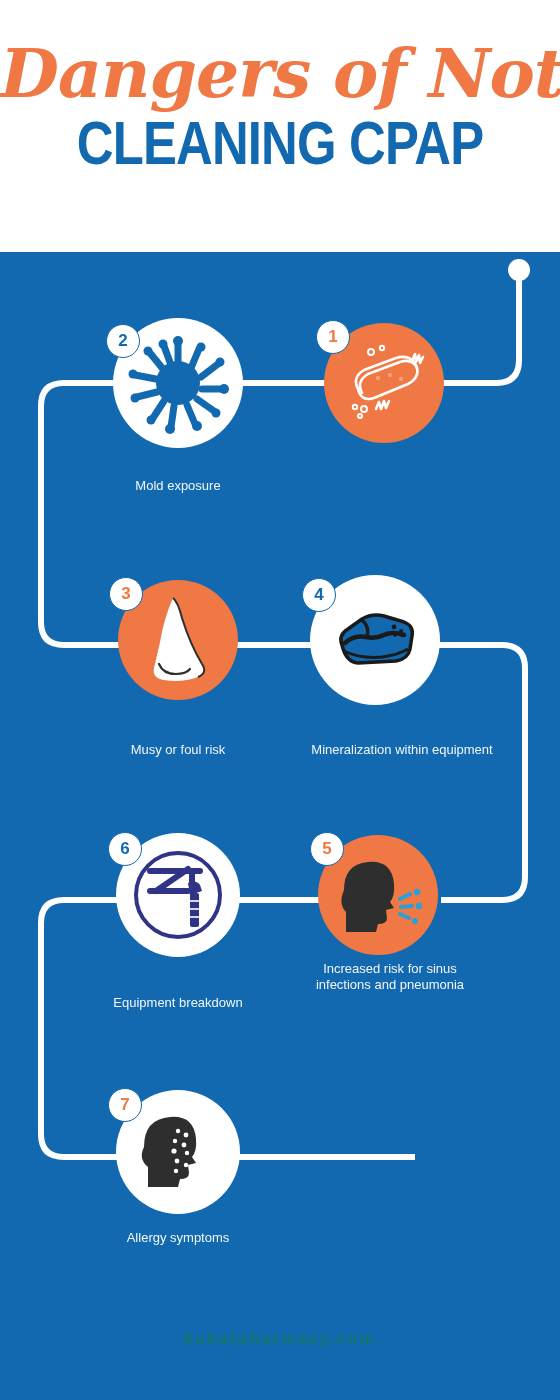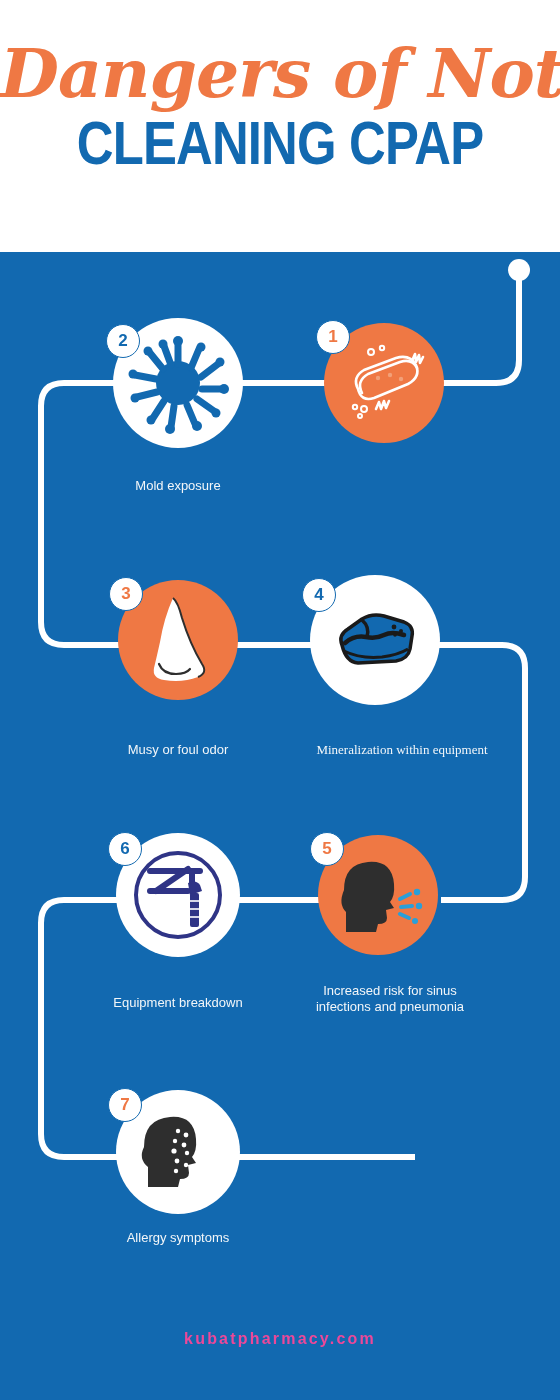--- a/index.html
+++ b/index.html
@@ -128,21 +128,21 @@
   }
 
   
   #footer {
     position: absolute;
     left: 0; top: 1330px;
     width: 560px;
     text-align: center;
   }
   #footer-text {
-    color: #ec4899;
+    color: #0f766e;
     font-family: "Liberation Sans Narrow", "Liberation Sans", sans-serif;
     font-weight: bold;
     font-size: 16px;
     letter-spacing: 2.2px;
   }
 </style>
 </head>
 <body>
 
 <div id="page">
@@ -263,41 +263,41 @@
             <path d="M43,6 Q34,26 30,50 Q26,68 24,76 Q22,86 34,88 Q52,91 68,85 Q78,81 72,72 Q60,52 52,26 Q48,10 43,6 Z" fill="#ffffff"></path>
             <path d="M43,6 Q48,10 52,26 Q60,52 72,72 Q78,81 68,85" fill="none" stroke="#2e2e2e" stroke-width="2"></path>
             <path d="M29,72 Q33,82 46,82 Q56,82 60,77" fill="none" stroke="#2e2e2e" stroke-width="2.2" stroke-linecap="round"></path>
           </svg>
         </div>
       </div>
       <div class="badge orange" style="left:-9px; top:-3px;">
         <span>3</span>
       </div>
     </div>
-    <div class="nodelabel" style="left:88px; top:469px; width:180px;">Musy or foul odor</div>
+    <div class="nodelabel" style="left:88px; top:469px; width:180px;">Musy or foul risk</div>
 
     <div class="node" style="left:310px; top:323px; width:130px; height:130px;">
       <div class="disc white" style="left:0; top:0; width:130px; height:130px;">
         <div class="icon-wrap">
           <svg width="86" height="70" viewBox="0 0 86 70">
             <path d="M10,40 Q6,30 16,24 L30,14 Q40,8 52,11 L72,17 Q82,21 80,31 L78,44 Q76,54 64,56 L26,58 Q14,57 10,40 Z" fill="#1269b0" stroke="#1a1a1a" stroke-width="3.5" stroke-linejoin="round"></path>
             <path d="M13,38 Q22,30 34,32 Q44,34 52,30 Q60,26 72,30" fill="none" stroke="#1a1a1a" stroke-width="4.5" stroke-linecap="round"></path>
             <path d="M30,15 Q38,22 35,32" fill="none" stroke="#1a1a1a" stroke-width="3.5"></path>
             <path d="M12,46 Q28,54 50,52 Q66,50 76,44" fill="none" stroke="#1a1a1a" stroke-width="3"></path>
             <circle cx="62" cy="22" r="2.4" fill="#1a1a1a"></circle>
             <circle cx="69" cy="26" r="2" fill="#1a1a1a"></circle>
             <circle cx="63" cy="30" r="1.8" fill="#1a1a1a"></circle>
           </svg>
         </div>
       </div>
       <div class="badge blue" style="left:-8px; top:3px;">
         <span>4</span>
       </div>
     </div>
-    <div class="nodelabel" style="left:277px; top:469px; width:250px;font-family:Liberation Serif, serif;">Mineralization within equipment</div>
+    <div class="nodelabel" style="left:277px; top:469px; width:250px;">Mineralization within equipment</div>
 
     <div class="node" style="left:318px; top:583px; width:120px; height:120px;">
       <div class="disc orange" style="left:0; top:0; width:120px; height:120px;">
         <div class="icon-wrap">
           <svg width="96" height="86" viewBox="0 0 96 86">
             <path d="M14,38 Q14,12 38,10 Q62,8 64,32 Q65,44 60,50 L64,56 L56,58 L57,66 Q57,72 48,72 L46,80 L16,80 L16,60 Q8,52 14,38 Z" fill="#2e2e2e"></path>
             <g stroke="#2a9fd8" stroke-width="4" stroke-linecap="round">
               <line x1="70" y1="47" x2="80" y2="42"></line>
               <line x1="71" y1="55" x2="82" y2="54"></line>
               <line x1="70" y1="62" x2="79" y2="66"></line>
@@ -307,21 +307,21 @@
               <circle cx="89" cy="54" r="3.2"></circle>
               <circle cx="85" cy="69" r="3"></circle>
             </g>
           </svg>
         </div>
       </div>
       <div class="badge orange" style="left:-8px; top:-3px;">
         <span>5</span>
       </div>
     </div>
-    <div class="nodelabel" style="left:285px; top:710px; width:210px;">Increased risk for sinus
+    <div class="nodelabel" style="left:285px; top:688px; width:210px;">Increased risk for sinus
 infections and pneumonia</div>
 
     <div class="node" style="left:116px; top:581px; width:124px; height:124px;">
       <div class="disc white" style="left:0; top:0; width:124px; height:124px;">
         <div class="icon-wrap">
           <svg width="104" height="104" viewBox="0 0 104 104">
             <circle cx="52" cy="52" r="42" fill="none" stroke="#2f3486" stroke-width="4"></circle>
             <g stroke="#2f3486" stroke-width="6" stroke-linecap="round" fill="none">
               <line x1="24" y1="28" x2="74" y2="28"></line>
               <line x1="24" y1="48" x2="62" y2="48"></line>

